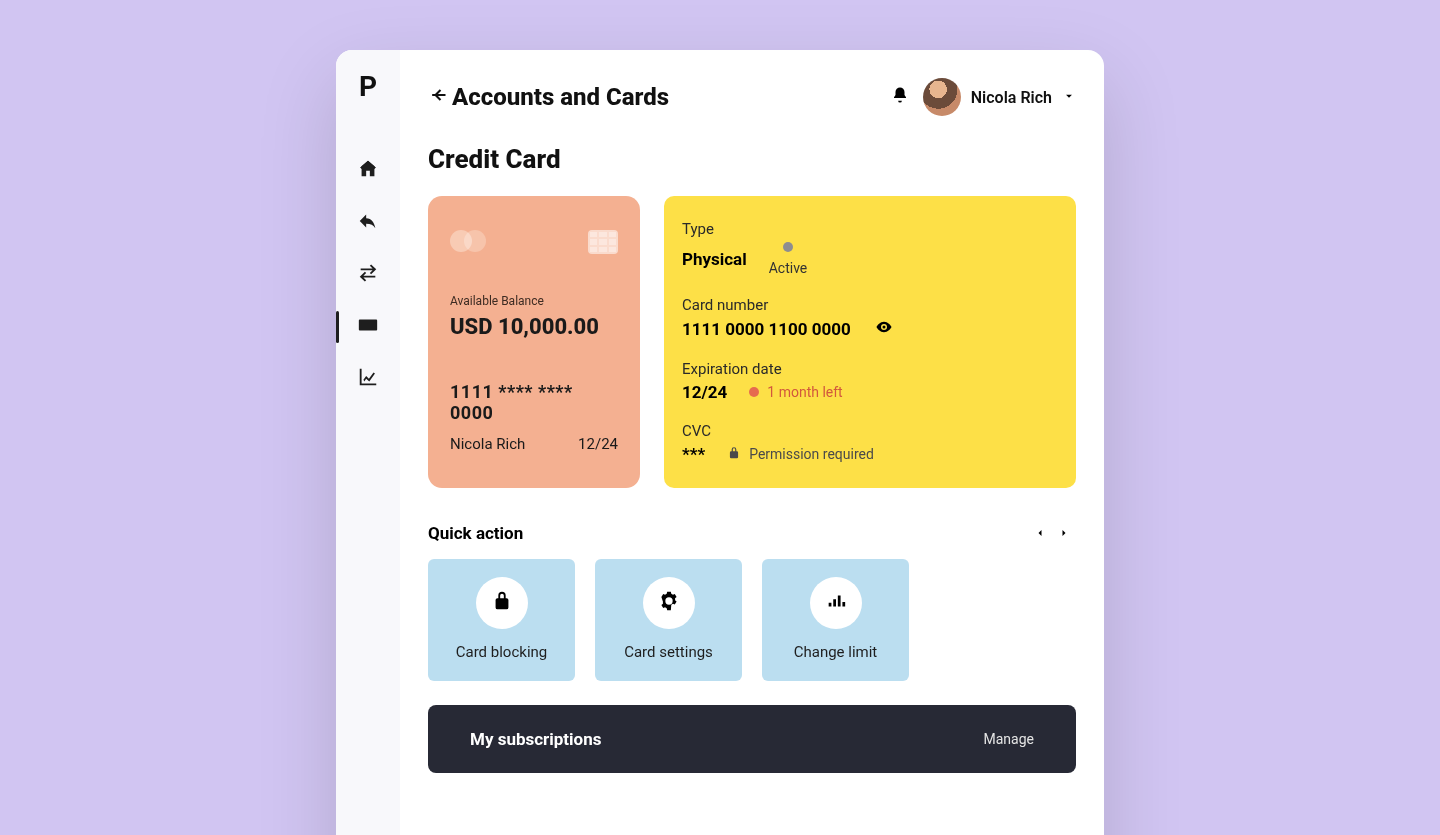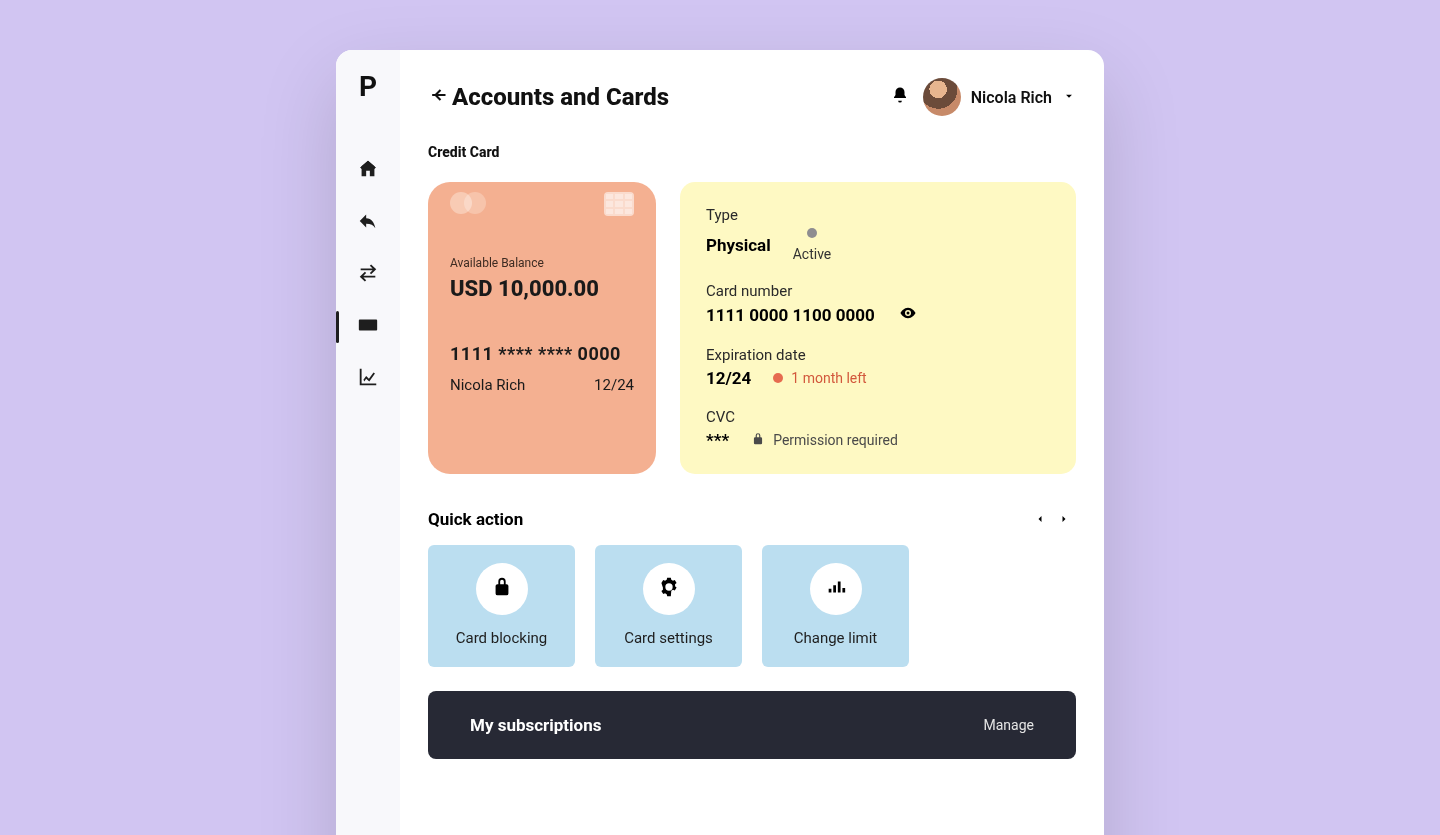--- a/index.html
+++ b/index.html
@@ -77,29 +77,29 @@
   .header .user {
     display:flex; align-items:center; gap:10px; margin-left:14px; cursor:pointer;
   }
   .header .avatar {
     width:38px; height:38px; border-radius:50%;
     background: radial-gradient(circle at 40% 30%, #e7b58f 0 25%, #6b4b3a 25% 55%, #c78a69 55% 100%);
   }
   .header .username { font-size:16px; font-weight:600; color:#111; }
   .header .chev svg { width:14px; height:14px; }
 
-  .section-title { font-size: 14px; font-weight:800; color:#111; margin-bottom: 22px; }
+  .section-title { font-size: 26px; font-weight:800; color:#111; margin-bottom: 22px; }
 
   .row-cards { display:flex; gap:24px; margin-bottom: 24px; }
 
   .card-visual {
-    width: 228px;
+    width: 212px;
     background: #f4b091;
-    border-radius: 22px;
-    padding: 10px 22px 24px 22px;
+    border-radius: 14px;
+    padding: 34px 22px 24px 22px;
     color: #1a1a1a;
     position: relative;
   }
   .card-visual .top {
     display:flex; justify-content:space-between; align-items:center; margin-bottom: 40px;
   }
   .mc-logo { position: relative; width: 40px; height: 24px; }
   .mc-logo span {
     position:absolute; width:22px; height:22px; border-radius:50%;
     background: rgba(255,255,255,0.55);
@@ -118,23 +118,23 @@
     padding:2px;
   }
   .chip div { background: rgba(255,255,255,0.35); }
   .card-visual .label { font-size:12px; color:#3d2b22; margin-bottom:6px; }
   .card-visual .balance { font-size:22px; font-weight:800; margin-bottom: 42px; }
   .card-visual .num { font-size:18px; font-weight:700; margin-bottom:12px; letter-spacing:0.5px; }
   .card-visual .foot { display:flex; justify-content:space-between; font-size:15px; }
 
   .card-details {
     flex:1;
-    background: #fef9c3;
-    border-radius: 15px;
-    padding: 24px 26px;
+    background: #fde047;
+    border-radius: 10px;
+    padding: 24px 18px;
     font-size: 15px;
   }
   .card-details .field { margin-bottom: 20px; }
   .card-details .field:last-child { margin-bottom: 0; }
   .card-details .flabel { font-size:15px; color:#2a2a2a; margin-bottom:4px; }
   .card-details .fvalue { font-weight:700; font-size:17px; display:inline-flex; align-items:center; gap:10px; }
   .dot { width:10px; height:10px; border-radius:50%; display:inline-block; }
   .dot.gray { background:#8e8d90; }
   .dot.orange { background:#e66b4f; }
   .meta { font-size:14px; display:inline-flex; align-items:center; gap:8px; margin-left:12px; font-weight:400; }

